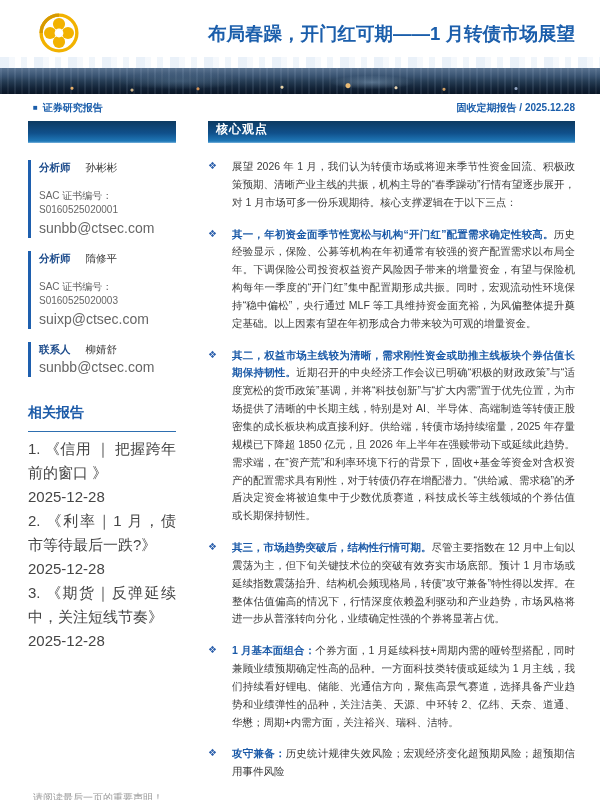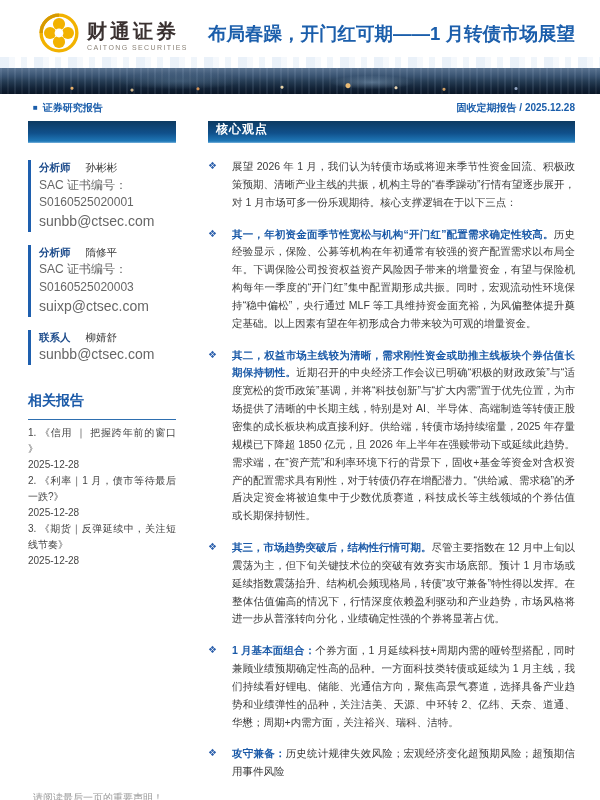--- a/index.html
+++ b/index.html
@@ -57,28 +57,28 @@
   }
   .section-bar{display:flex;align-items:flex-start;}
   .section-bar .bar-label{color:#ffffff;font-weight:bold;font-size:12px;padding-left:8px;letter-spacing:1px;}
 
   
   .people{margin-top:17px;}
   .person{border-left:3px solid #1e5fae;padding-left:8px;margin-bottom:13px;}
   .person .line1{font-size:10.5px;line-height:1.4;}
   .person .role{font-weight:bold;color:#1b4a8a;}
   .person .name{color:#3b3b3b;margin-left:12px;}
-  .person .cert{font-size:12px;color:#666;margin-top:2px;line-height:1.45;}
+  .person .cert{font-size:10px;color:#666;margin-top:14px;line-height:1.45;}
   .person .email{font-size:14px;color:#666;line-height:1.45;}
 
   
   .related{margin-top:27px;}
   .related-title{font-size:14px;font-weight:bold;color:#1b5aa8;padding-bottom:9px;border-bottom:1.5px solid #2e6fb0;}
   .related-list{margin-top:5px;}
-  .related-item{font-size:10px;color:#454545;line-height:1.6;text-align:justify;}
+  .related-item{font-size:15px;color:#454545;line-height:1.6;text-align:justify;}
   .related-item .r-date{display:block;}
 
   
   .bullets{margin-top:15px;}
   .bullet{display:flex;margin-bottom:14px;}
   .bullet-icon{width:24px;flex-shrink:0;color:#2f62ad;font-size:10px;padding-top:2px;}
   .bullet-text{flex:1;font-size:10.5px;line-height:1.7;color:#3b3b3b;text-align:justify;}
   .bullet-text .lead{font-weight:bold;color:#1b5aa8;}
 
   
@@ -95,24 +95,20 @@
         <svg width="42" height="42" viewBox="0 0 40 40" aria-hidden="true">
           <circle cx="20" cy="20" r="17" fill="none" stroke="#f2b200" stroke-width="3.2"></circle>
           <circle cx="20" cy="11.5" r="5.8" fill="#f2b200"></circle>
           <circle cx="28.5" cy="20" r="5.8" fill="#f2b200"></circle>
           <circle cx="20" cy="28.5" r="5.8" fill="#f2b200"></circle>
           <circle cx="11.5" cy="20" r="5.8" fill="#f2b200"></circle>
           <circle cx="20" cy="20" r="4.2" fill="#ffffff"></circle>
           <path d="M20 3 A17 17 0 0 0 3 20" fill="none" stroke="#d79a00" stroke-width="3.2"></path>
         </svg>
       </span>
-      <div class="logo-text">
-        <div class="cn">财通证券</div>
-        <div class="en">CAITONG SECURITIES</div>
-      </div>
     </div>
     <div class="doc-title">布局春躁，开门红可期——1 月转债市场展望</div>
   </div>
 
   <div class="watermark"></div>
 
   <div class="photo-strip"></div>
 
   <div class="meta-row">
     <div class="meta-left">

